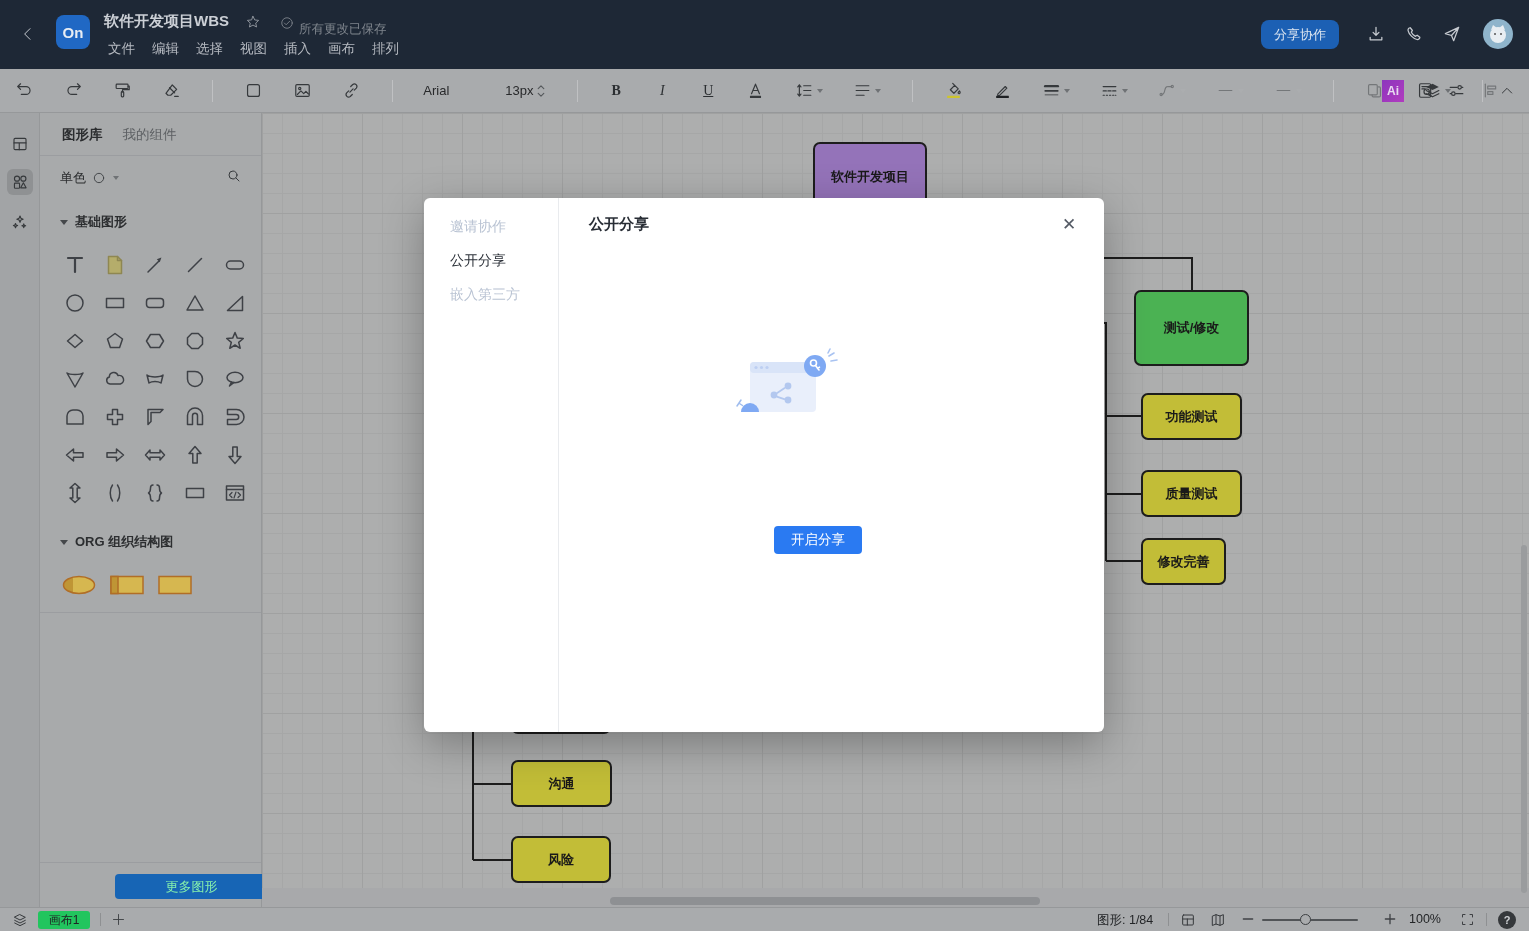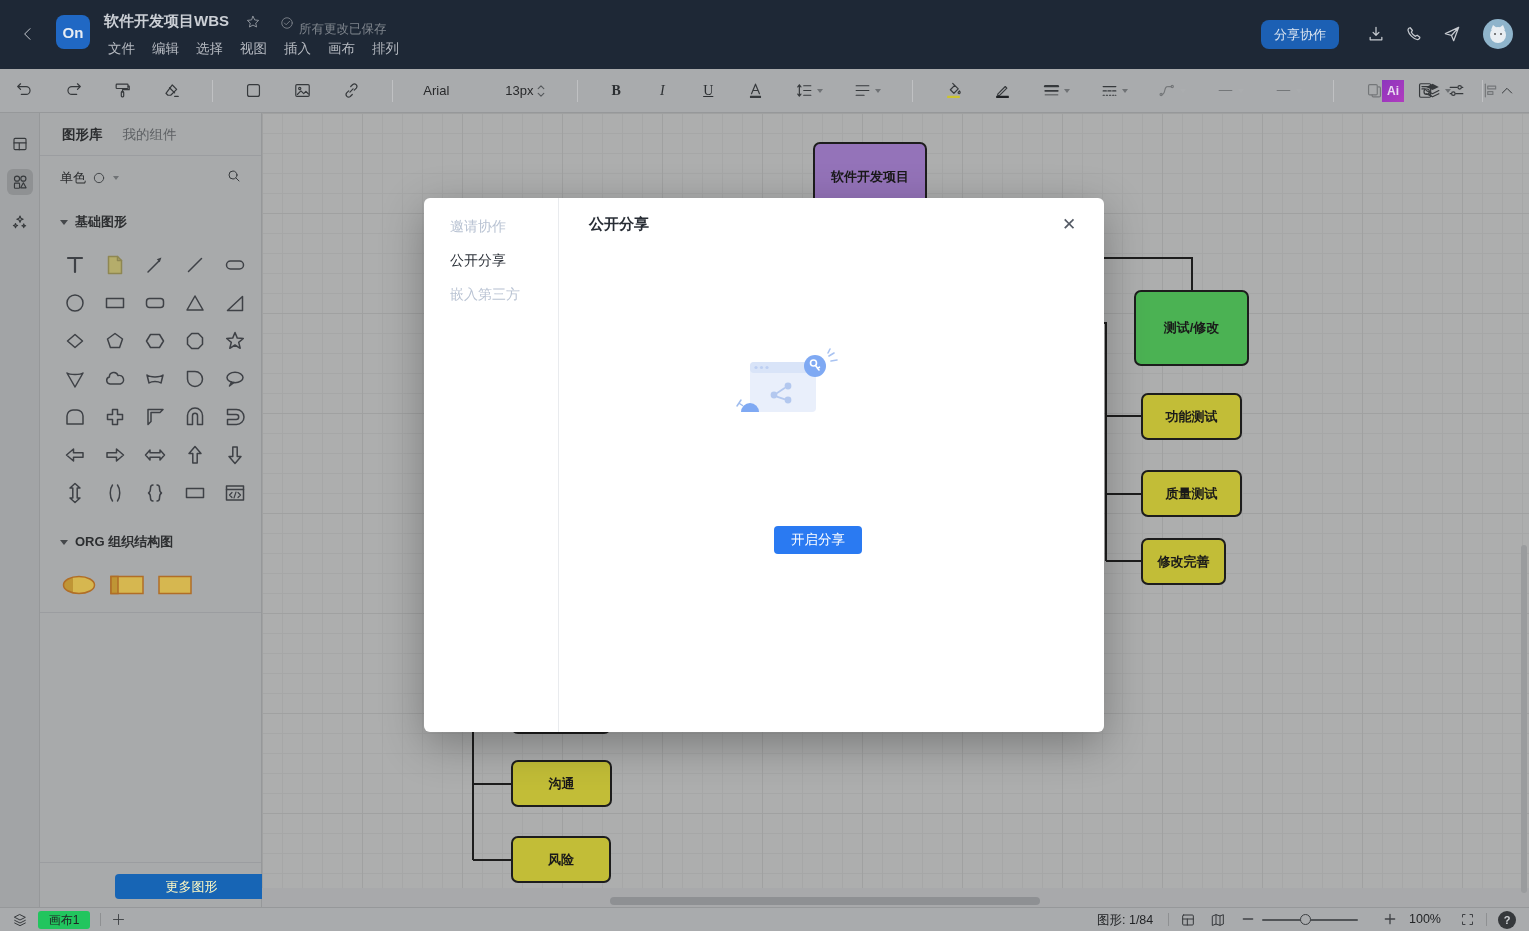--- a/index.html
+++ b/index.html
@@ -41,21 +41,21 @@
   #sb-tab-components{color:#5d6063;}
   .sb-div{position:absolute;left:0;width:221px;height:1px;background:#9b9da0;}
   #filter-row{left:20px;top:56px;display:flex;align-items:center;gap:5px;}
   #filter-label{font-size:13px;color:#2b2d2f;}
   .sec-head{position:absolute;left:20px;display:flex;align-items:center;gap:7px;font-size:13px;font-weight:bold;color:#2c2e30;}
   .tri{width:0;height:0;border-left:4.5px solid transparent;border-right:4.5px solid transparent;border-top:5.5px solid #45484b;}
   #shape-grid{left:15px;top:133px;width:200px;display:grid;grid-template-columns:repeat(5,40px);grid-auto-rows:38px;}
   .shape-cell{display:flex;align-items:center;justify-content:center;border-radius:4px;}
   .shape-cell svg *{stroke:#3e4146;fill:none;stroke-width:1.5;stroke-linejoin:round;stroke-linecap:round;}
   #org-row{left:18px;top:458px;display:flex;gap:6px;}
-  #more-shapes-btn{left:75px;top:761px;width:153px;height:25px;background:#1765b5;border-radius:4px;color:#fef9c3;
+  #more-shapes-btn{left:75px;top:761px;width:153px;height:25px;background:#1765b5;border-radius:4px;color:#86efac;
                    font-size:13px;display:flex;align-items:center;justify-content:center;}
   
   #canvas{left:262px;top:113px;width:1267px;height:794px;overflow:hidden;
     background-image:
       linear-gradient(#a0a1a1 1px,transparent 1px),linear-gradient(90deg,#a0a1a1 1px,transparent 1px),
       linear-gradient(#a6a7a7 1px,transparent 1px),linear-gradient(90deg,#a6a7a7 1px,transparent 1px);
     background-size:100px 100px,100px 100px,20px 20px,20px 20px;background-color:#adaeae;}
   #canvas-bottom-strip{left:0;top:775px;width:1267px;height:19px;background:#a8a9ab;}
   #h-scroll-thumb{left:348px;top:784px;width:430px;height:8px;border-radius:4px;background:#8e9093;}
   #v-scroll-thumb{left:1259px;top:432px;width:6px;height:348px;border-radius:3px;background:#9a9c9e;}

